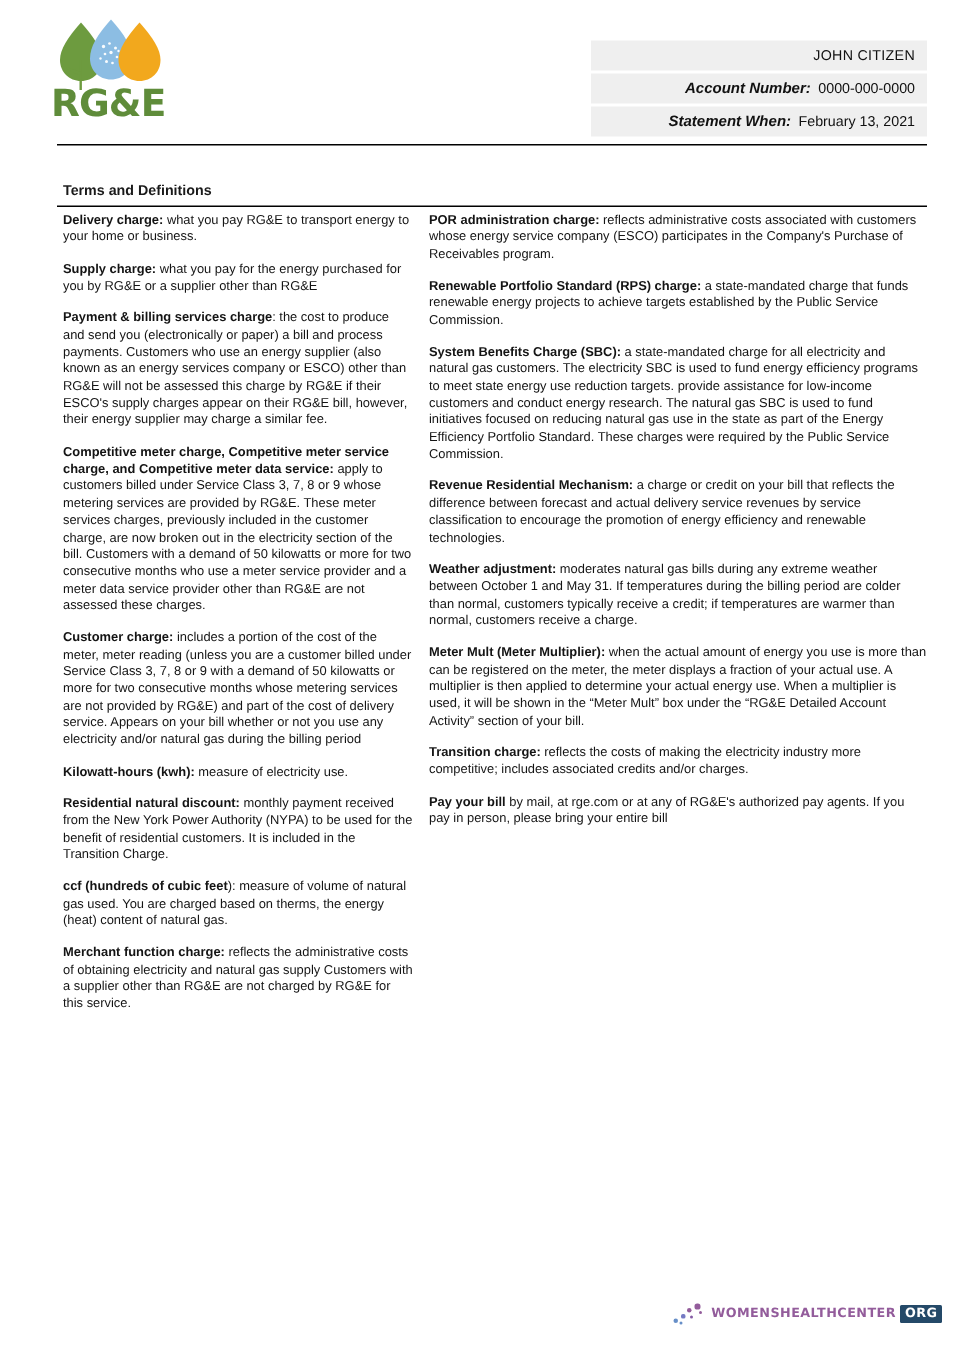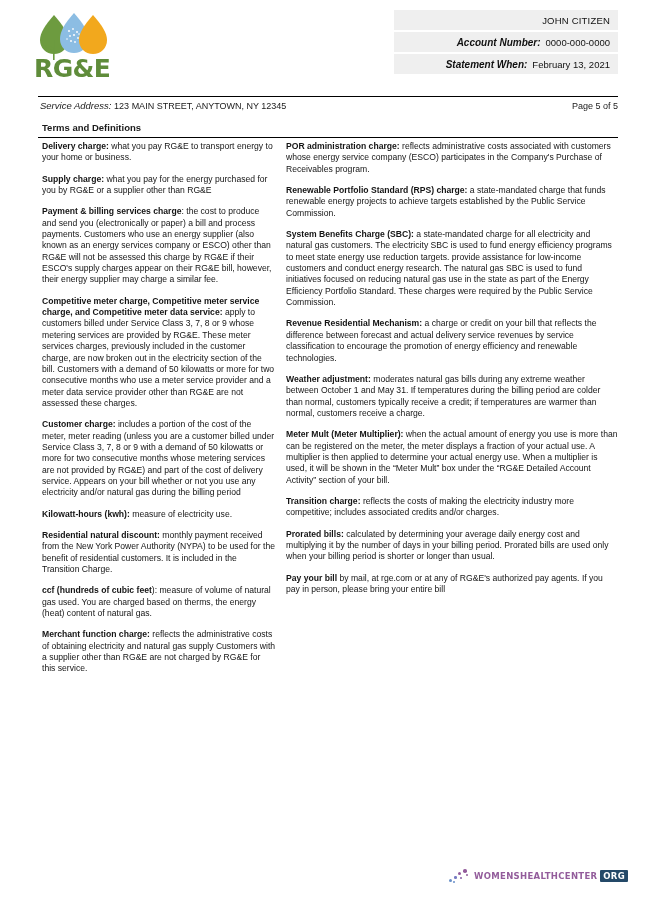--- a/index.html
+++ b/index.html
@@ -48,21 +48,21 @@
     font-size: 25px;
     font-weight: bold;
     letter-spacing: -0.6px;
     color: #5f8c3a;
     line-height: 1;
   }
 
   .acct-box {
     position: absolute;
     right: 28px;
-    top: 10px;
+    top: 27px;
     width: 224px;
     font-size: 9.5px;
   }
   .acct-row {
     background: #efefef;
     height: 20px;
     display: flex;
     align-items: center;
     justify-content: flex-end;
     padding: 0 8px 0 6px;
@@ -249,27 +249,20 @@
       </div>
       <div class="acct-row">
         <span class="acct-label">Statement When:</span>
         <span class="acct-value">February 13, 2021</span>
       </div>
     </div>
   </div>
 
   <div class="rule-top"></div>
 
-  <div class="svc-line">
-    <span class="svc-left">
-      <span class="svc-label">Service Address:</span>
-      <span class="svc-value">123 MAIN STREET, ANYTOWN, NY 12345</span>
-    </span>
-    <span class="page-no">Page 5 of 5</span>
-  </div>
 
   <div class="terms-title">Terms and Definitions</div>
   <div class="rule-mid"></div>
 
   <div class="columns">
     <div class="col col-left" id="col-left">
         <p class="def"><span class="term">Delivery charge:</span><span> what you pay RG&amp;E to transport energy to your home or business.</span></p>
         <p class="def"><span class="term">Supply charge:</span><span> what you pay for the energy purchased for you by RG&amp;E or a supplier other than RG&amp;E</span></p>
         <p class="def"><span class="term">Payment &amp; billing services charge</span><span>: the cost to produce and send you (electronically or paper) a bill and process payments. Customers who use an energy supplier (also known as an energy services company or ESCO) other than RG&amp;E will not be assessed this charge by RG&amp;E if their ESCO's supply charges appear on their RG&amp;E bill, however, their energy supplier may charge a similar fee.</span></p>
         <p class="def"><span class="term">Competitive meter charge, Competitive meter service charge, and Competitive meter data service:</span><span> apply to customers billed under Service Class 3, 7, 8 or 9 whose metering services are provided by RG&amp;E. These meter services charges, previously included in the customer charge, are now broken out in the electricity section of the bill. Customers with a demand of 50 kilowatts or more for two consecutive months who use a meter service provider and a meter data service provider other than RG&amp;E are not assessed these charges.</span></p>
@@ -280,21 +273,20 @@
         <p class="def"><span class="term">Merchant function charge:</span><span> reflects the administrative costs of obtaining electricity and natural gas supply Customers with a supplier other than RG&amp;E are not charged by RG&amp;E for this service.</span></p>
       </div>
     <div class="col col-right" id="col-right">
         <p class="def"><span class="term">POR administration charge:</span><span> reflects administrative costs associated with customers whose energy service company (ESCO) participates in the Company's Purchase of Receivables program.</span></p>
         <p class="def"><span class="term">Renewable Portfolio Standard (RPS) charge:</span><span> a state-mandated charge that funds renewable energy projects to achieve targets established by the Public Service Commission.</span></p>
         <p class="def"><span class="term">System Benefits Charge (SBC):</span><span> a state-mandated charge for all electricity and natural gas customers. The electricity SBC is used to fund energy efficiency programs to meet state energy use reduction targets. provide assistance for low-income customers and conduct energy research. The natural gas SBC is used to fund initiatives focused on reducing natural gas use in the state as part of the Energy Efficiency Portfolio Standard. These charges were required by the Public Service Commission.</span></p>
         <p class="def"><span class="term">Revenue Residential Mechanism:</span><span> a charge or credit on your bill that reflects the difference between forecast and actual delivery service revenues by service classification to encourage the promotion of energy efficiency and renewable technologies.</span></p>
         <p class="def"><span class="term">Weather adjustment:</span><span> moderates natural gas bills during any extreme weather between October 1 and May 31. If temperatures during the billing period are colder than normal, customers typically receive a credit; if temperatures are warmer than normal, customers receive a charge.</span></p>
         <p class="def"><span class="term">Meter Mult (Meter Multiplier):</span><span> when the actual amount of energy you use is more than can be registered on the meter, the meter displays a fraction of your actual use. A multiplier is then applied to determine your actual energy use. When a multiplier is used, it will be shown in the “Meter Mult” box under the “RG&amp;E Detailed Account Activity” section of your bill.</span></p>
         <p class="def"><span class="term">Transition charge:</span><span> reflects the costs of making the electricity industry more competitive; includes associated credits and/or charges.</span></p>
-        <p class="def"><span class="term">Prorated bills:</span><span> calculated by determining your average daily energy cost and multiplying it by the number of days in your billing period. Prorated bills are used only when your billing period is shorter or longer than usual.</span></p>
         <p class="def"><span class="term">Pay your bill</span><span> by mail, at rge.com or at any of RG&amp;E's authorized pay agents. If you pay in person, please bring your entire bill</span></p>
       </div>
   </div>
 
   <div class="watermark">
     <span class="wm-dots">
       <i style="left:2px;  top:12px; width:3px;  height:3px;  background:#5b86c4;"></i>
       <i style="left:7px;  top:9px;  width:2.5px;height:2.5px;background:#6a6fbe;"></i>
       <i style="left:11px; top:5px;  width:3px;  height:3px;  background:#8a4f93;"></i>
       <i style="left:16px; top:2px;  width:3.5px;height:3.5px;background:#8a4f93;"></i>

